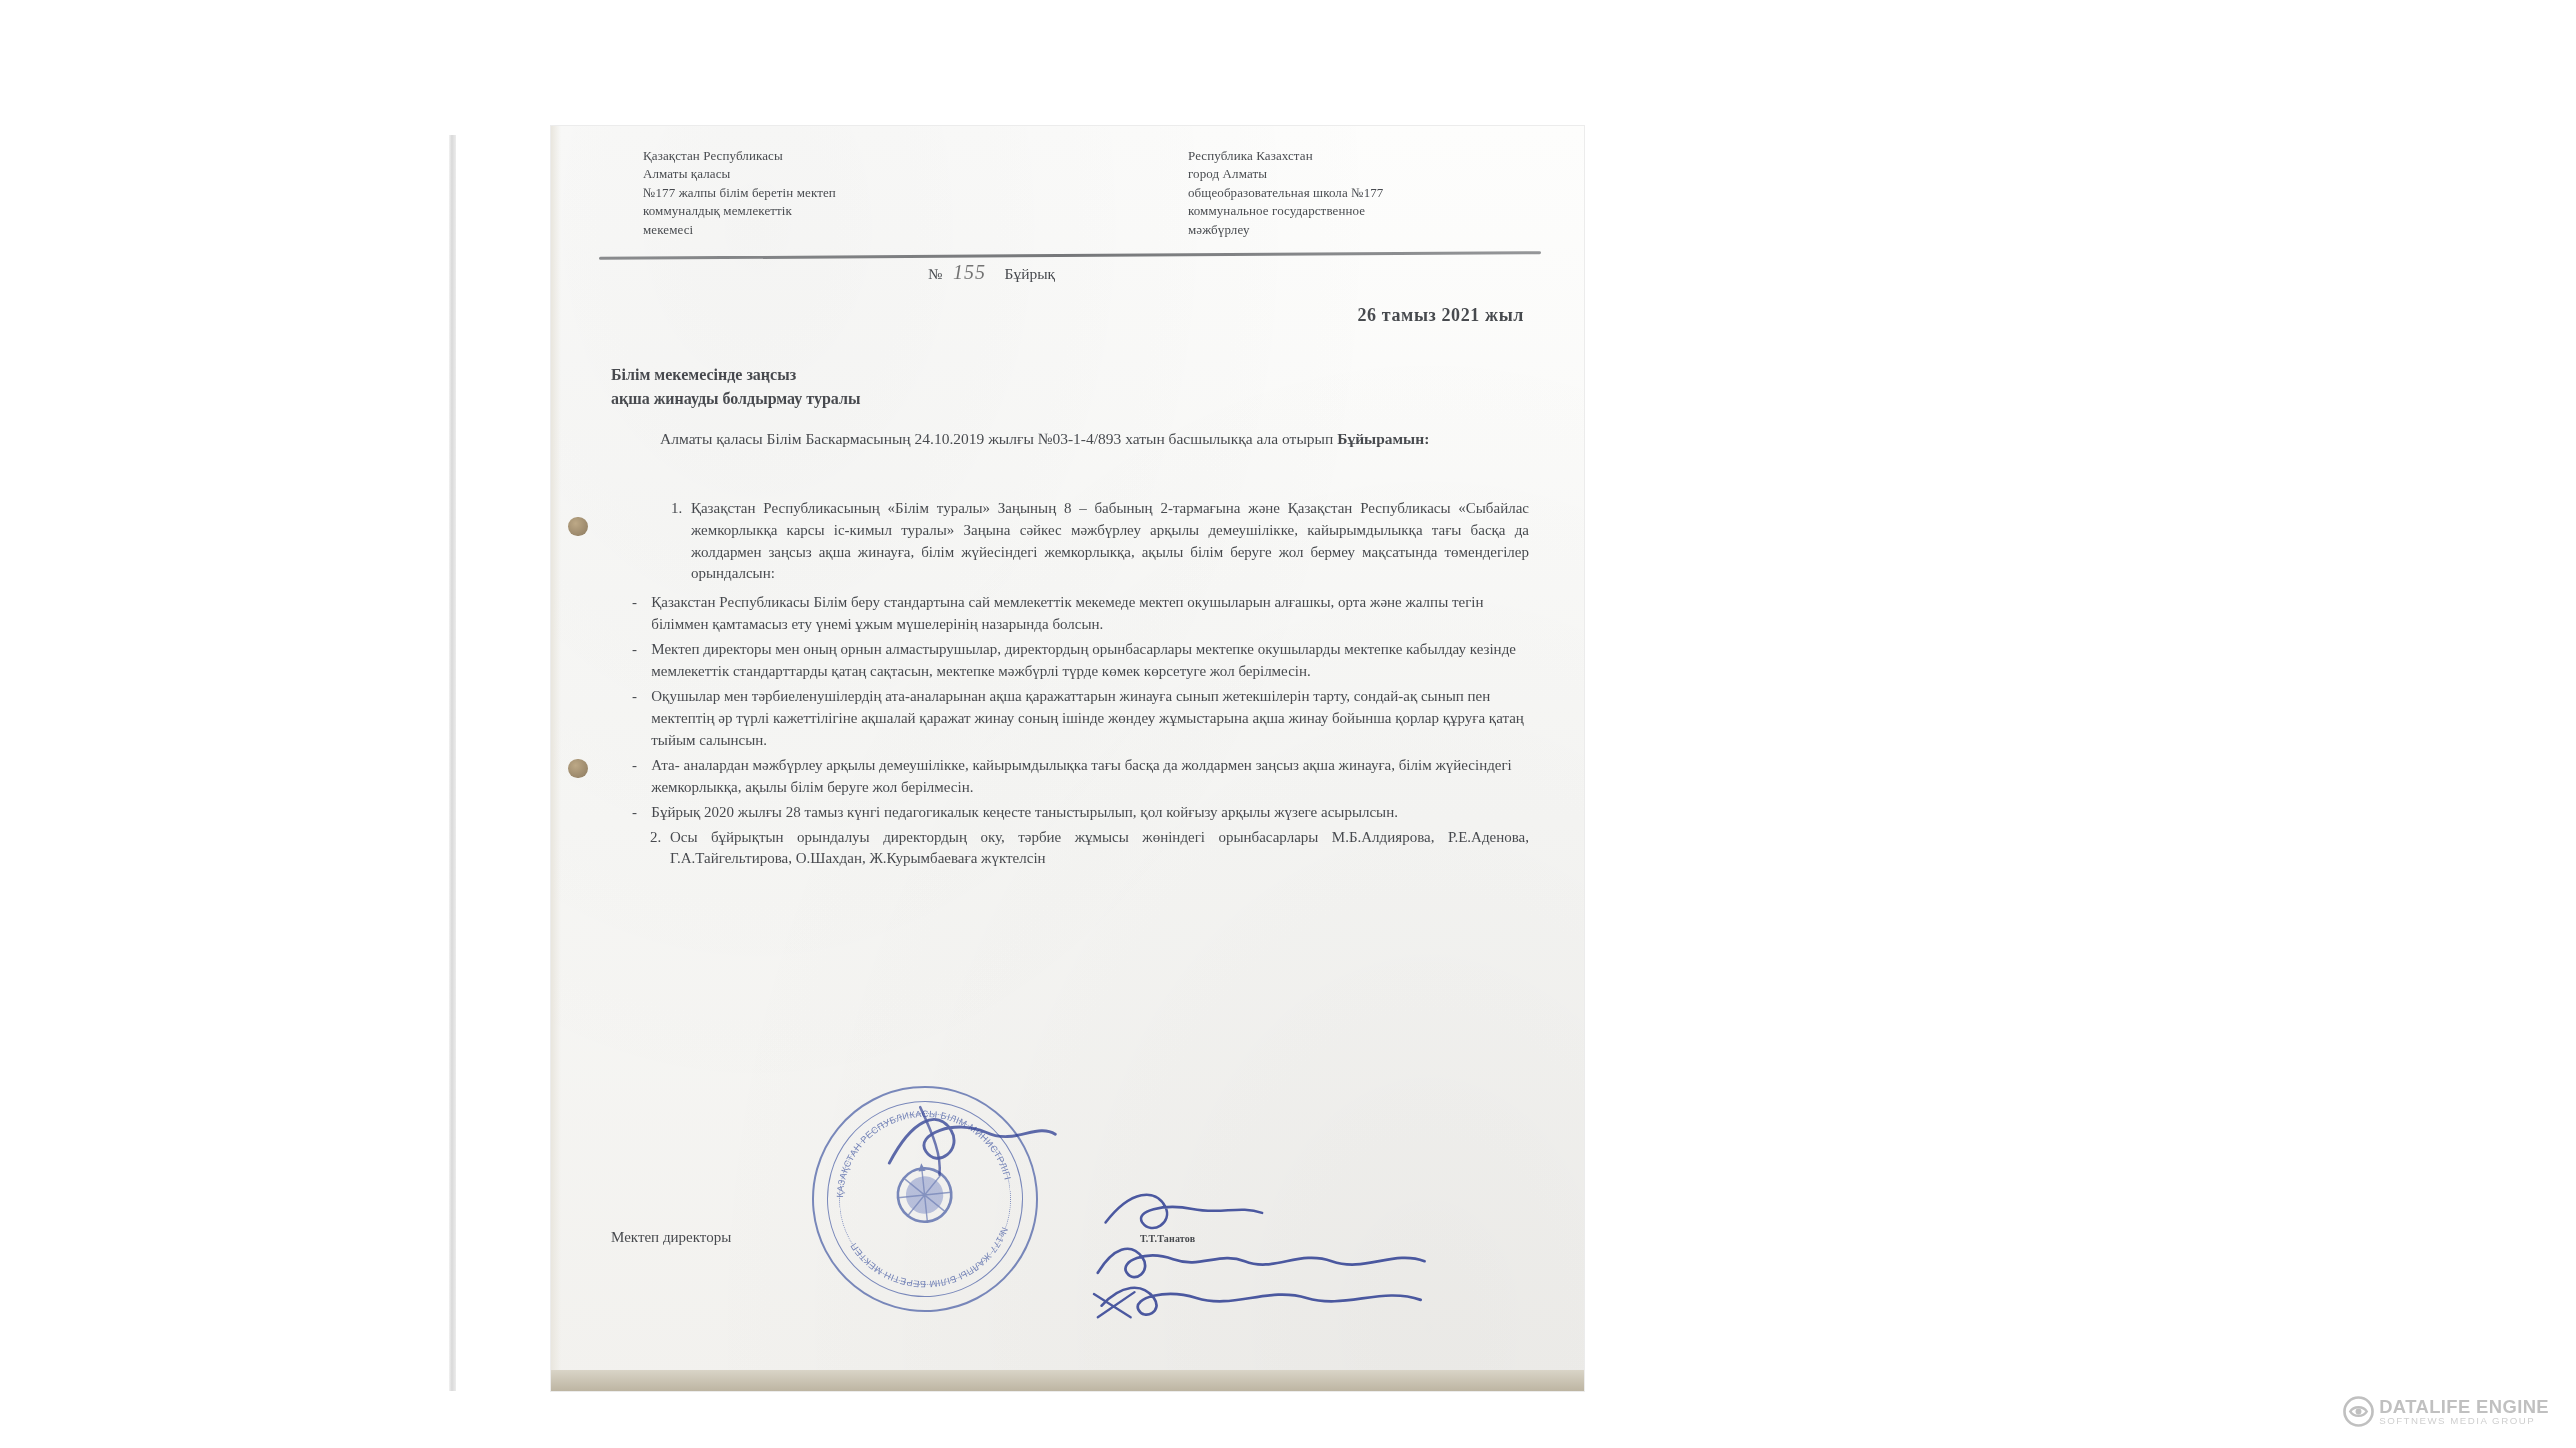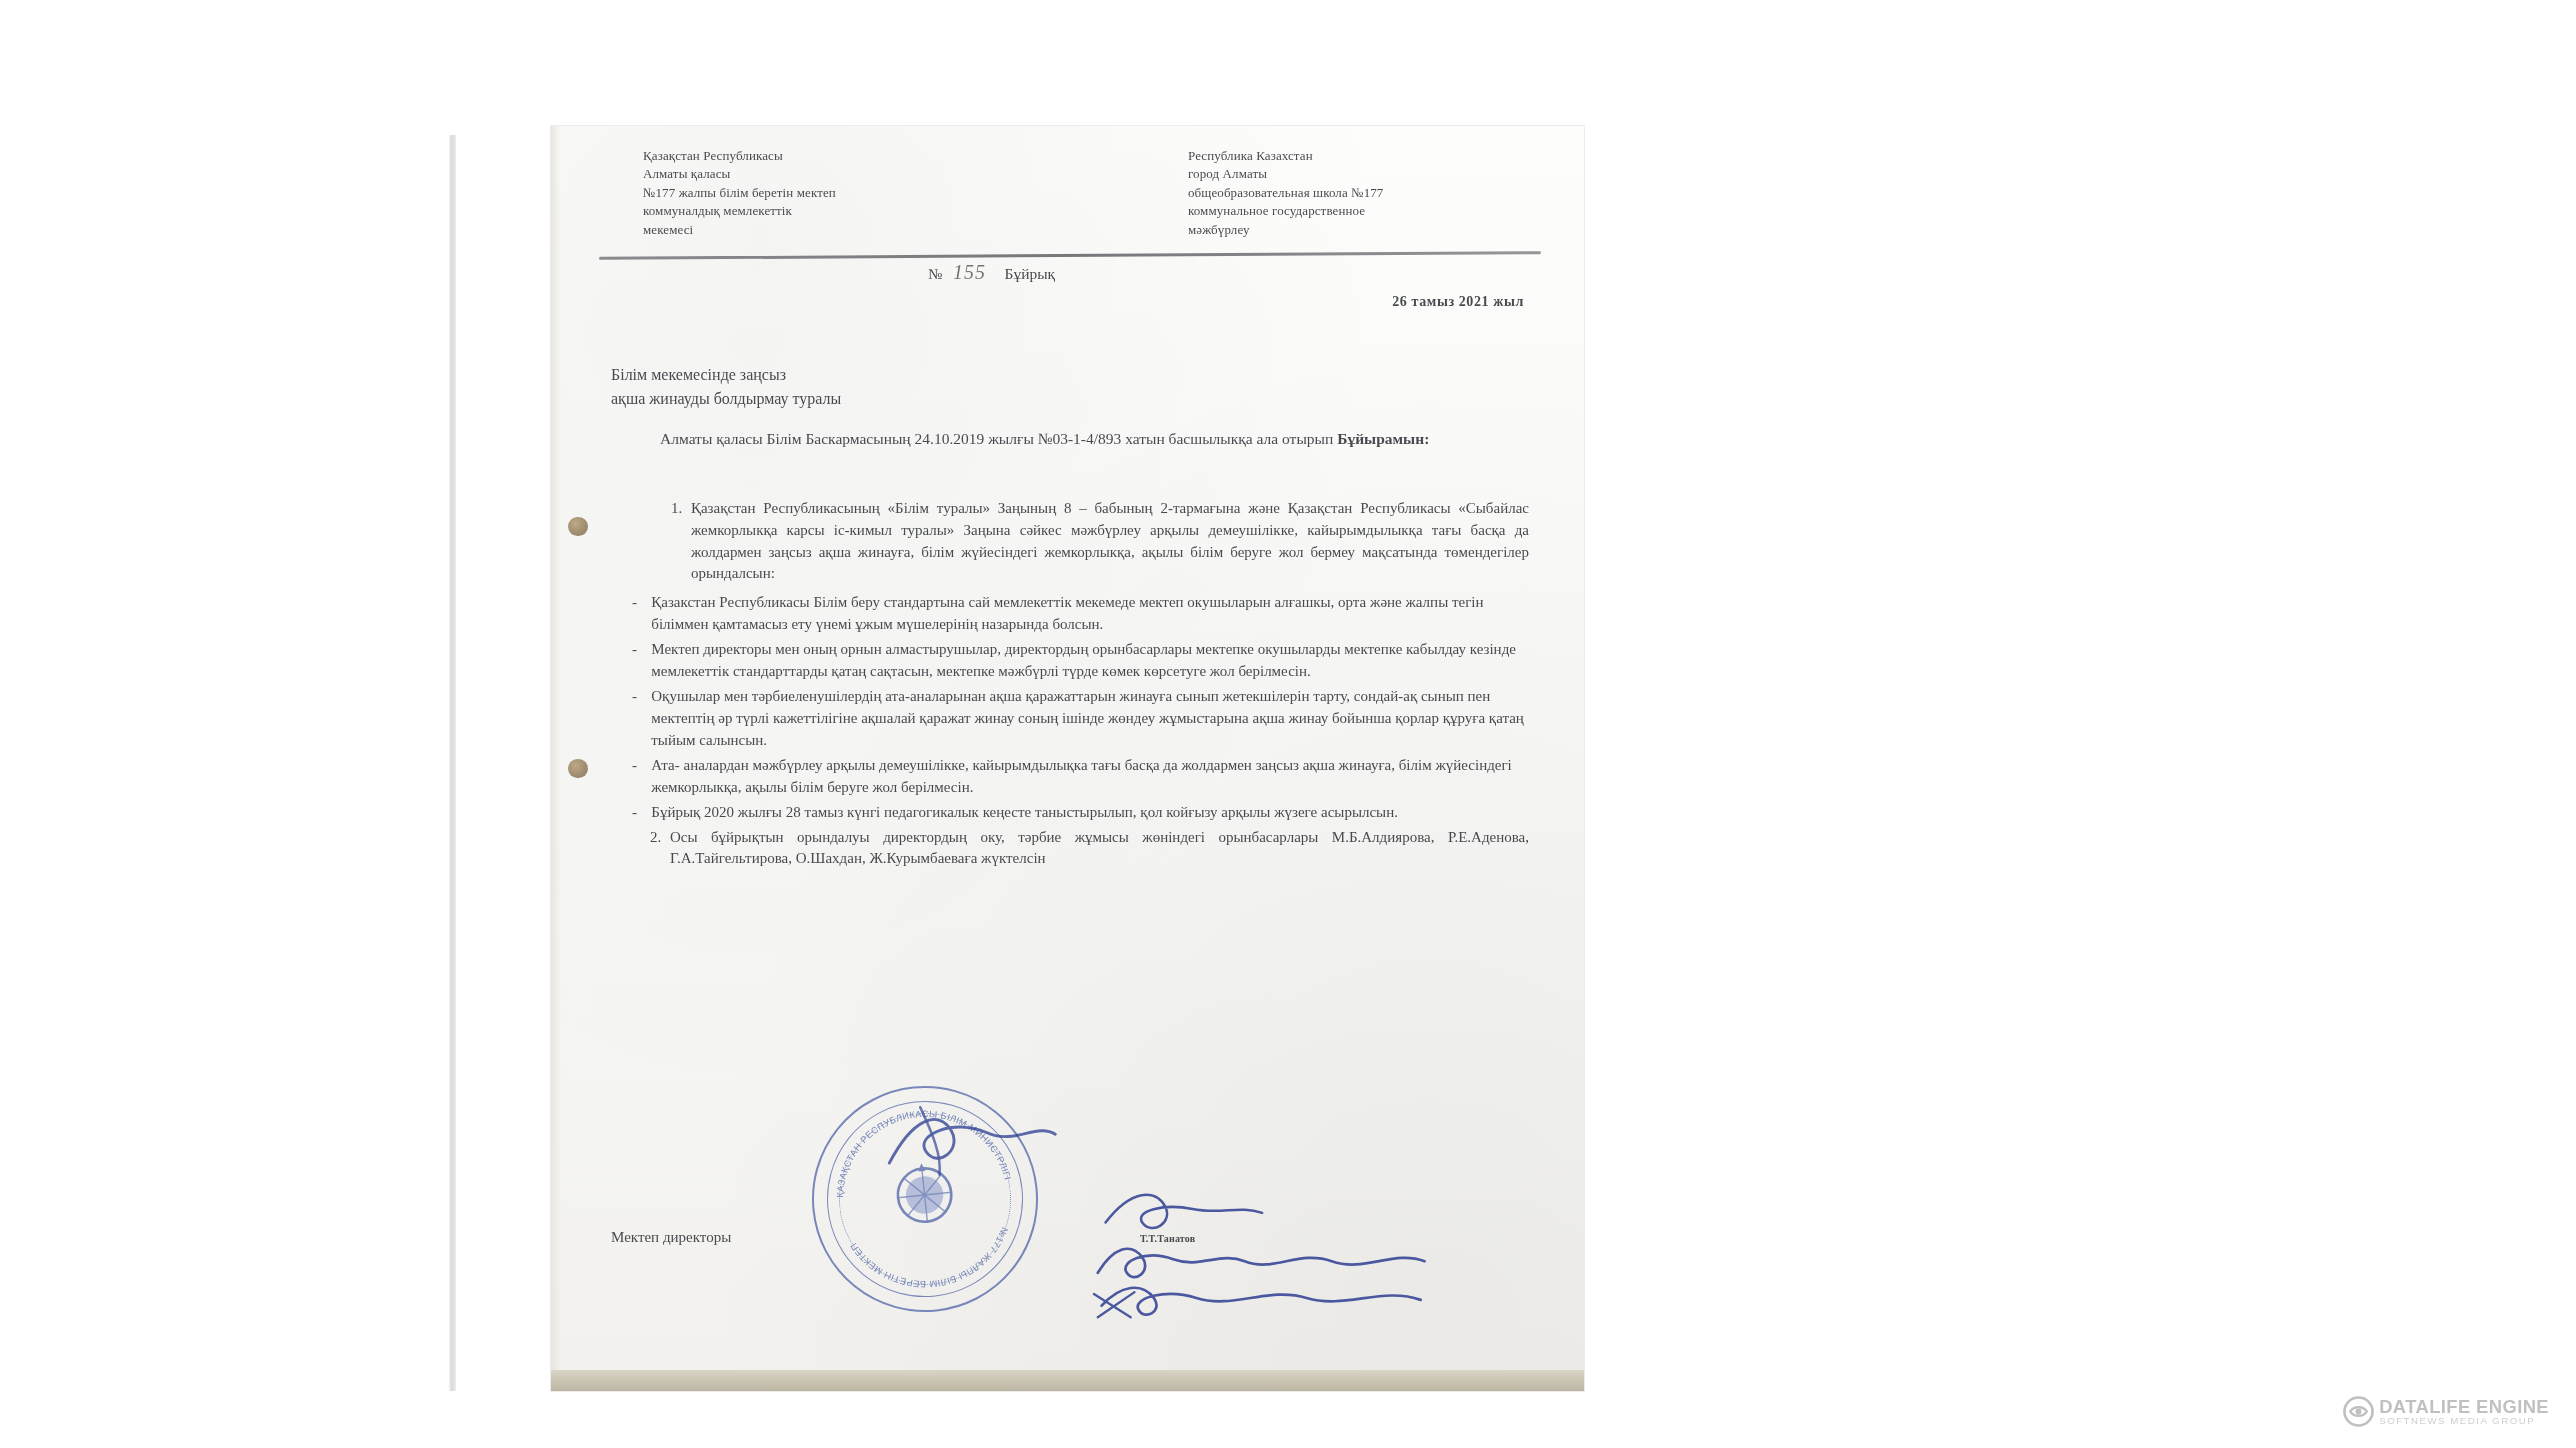--- a/index.html
+++ b/index.html
@@ -138,35 +138,35 @@
     font-style: italic;
     font-size: 20px;
     color: #737373;
     letter-spacing: 1px;
   }
   #order-word { font-size: 15.5px; margin-left: 8px; }
 
   
   #doc-date {
     position: absolute;
-    top: 168px;
+    top: 179px;
     right: 60px;
-    font-size: 14px;
+    font-size: 18px;
     font-weight: bold;
     letter-spacing: 0.6px;
     margin-left: 32px;
   }
 
   
   #subject {
     position: absolute;
     top: 237px;
     left: 60px;
     font-size: 16px;
-    font-weight: normal;
+    font-weight: bold;
     line-height: 1.5;
   }
   #subject span { display: block; }
 
   
   #intro {
     position: absolute;
     top: 301px;
     left: 76px;
     width: 889px;

